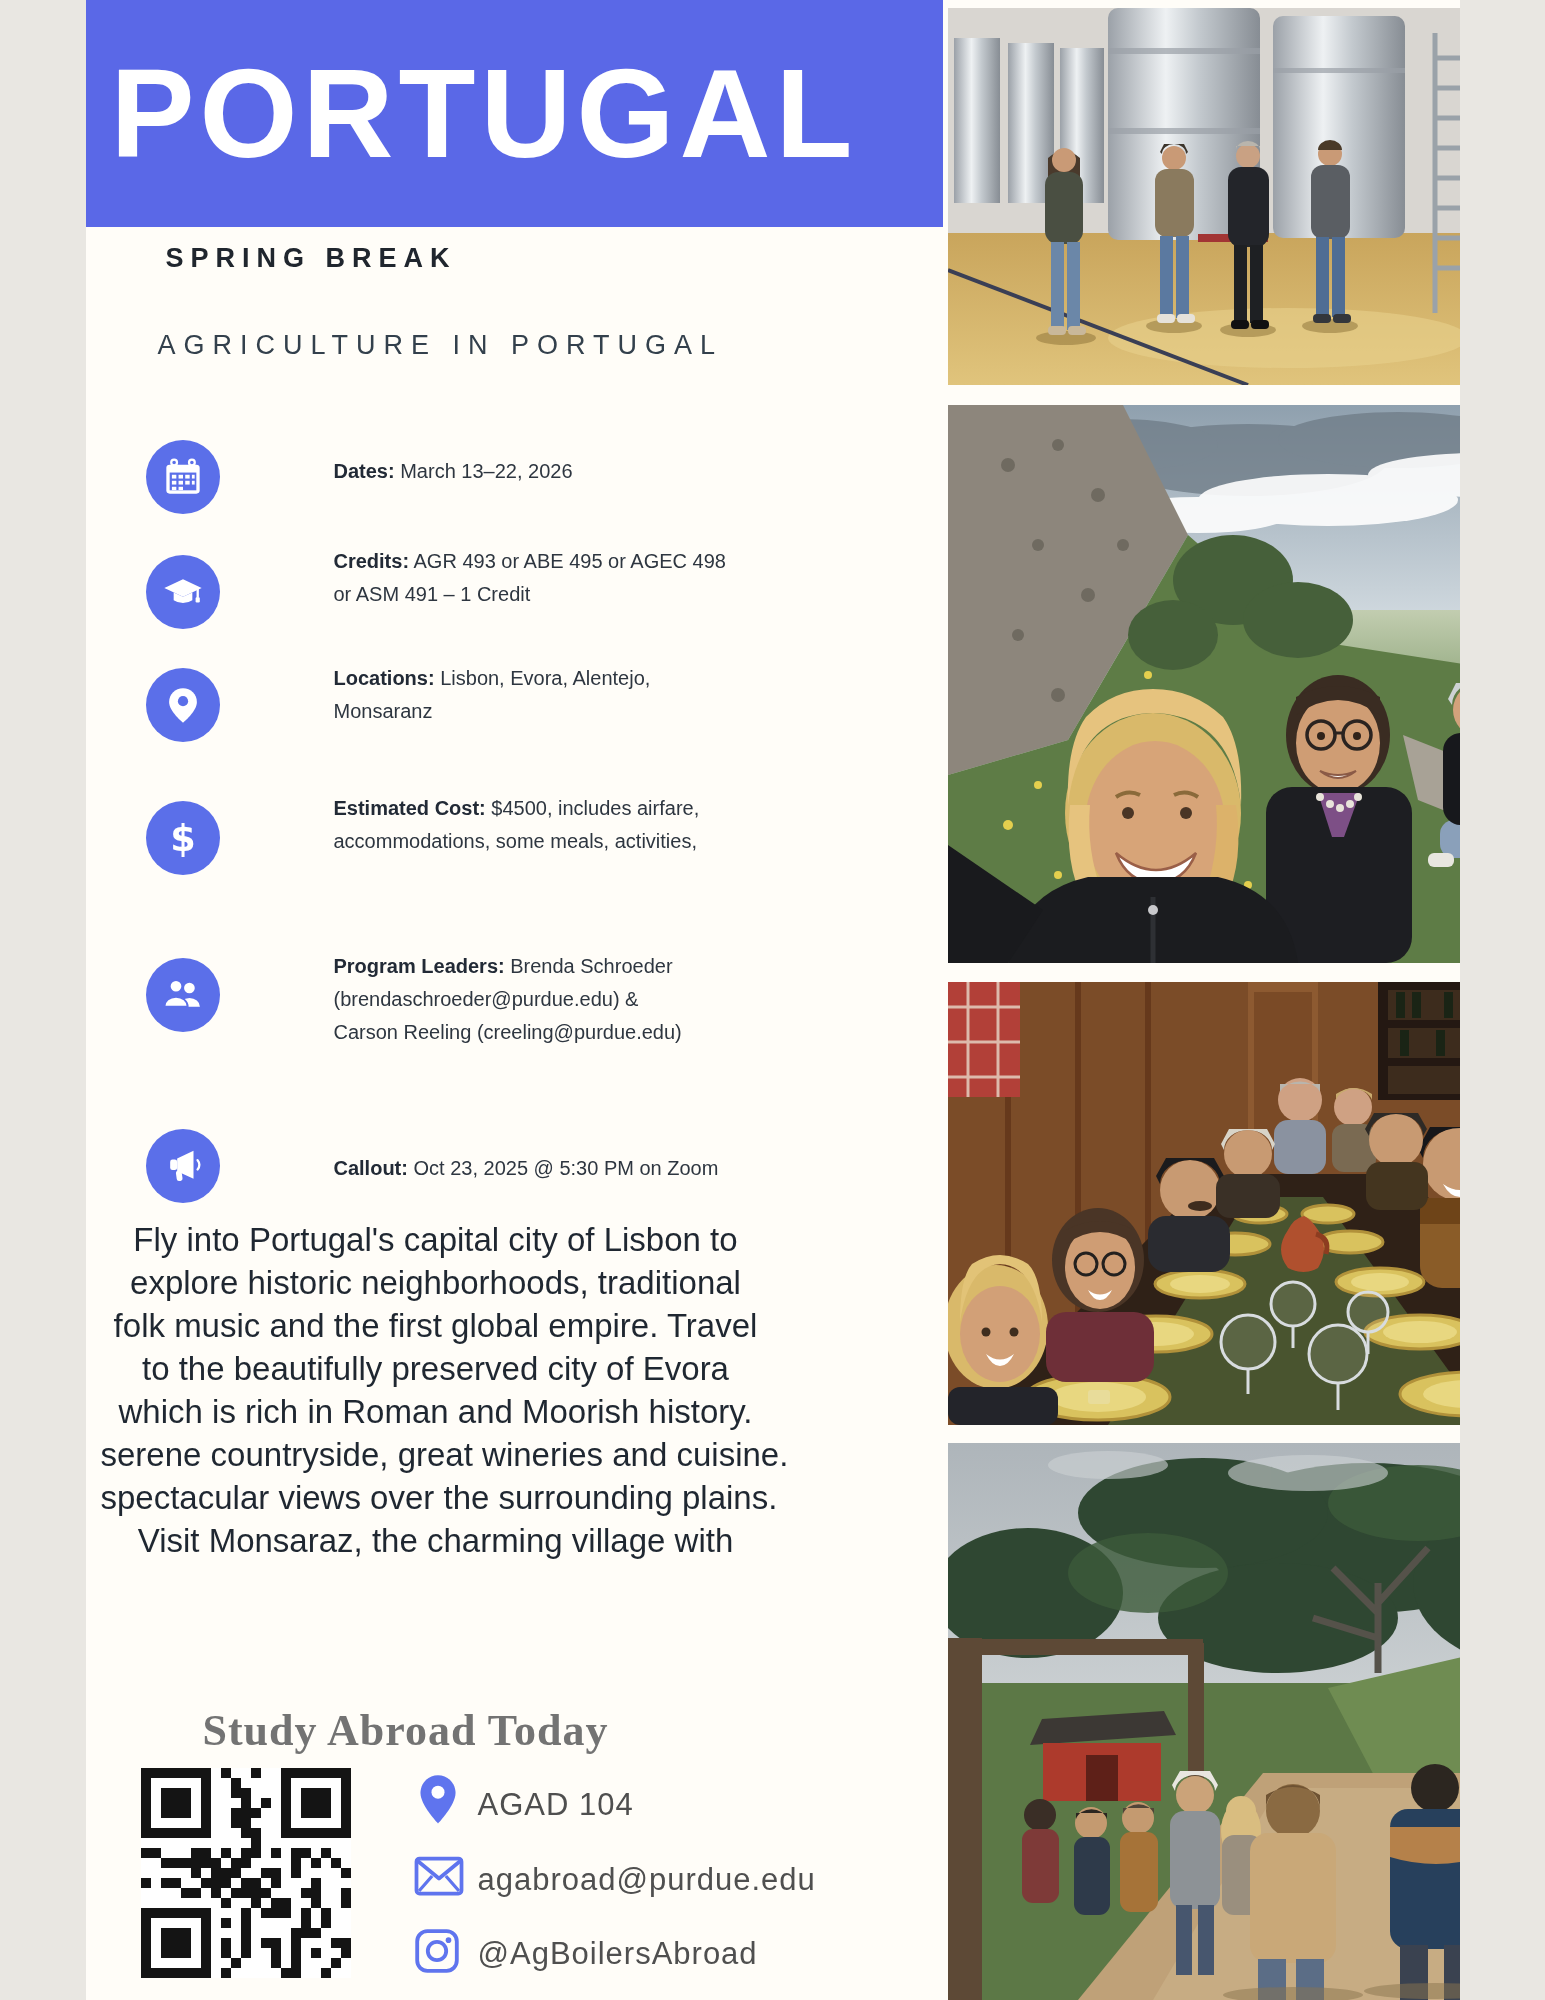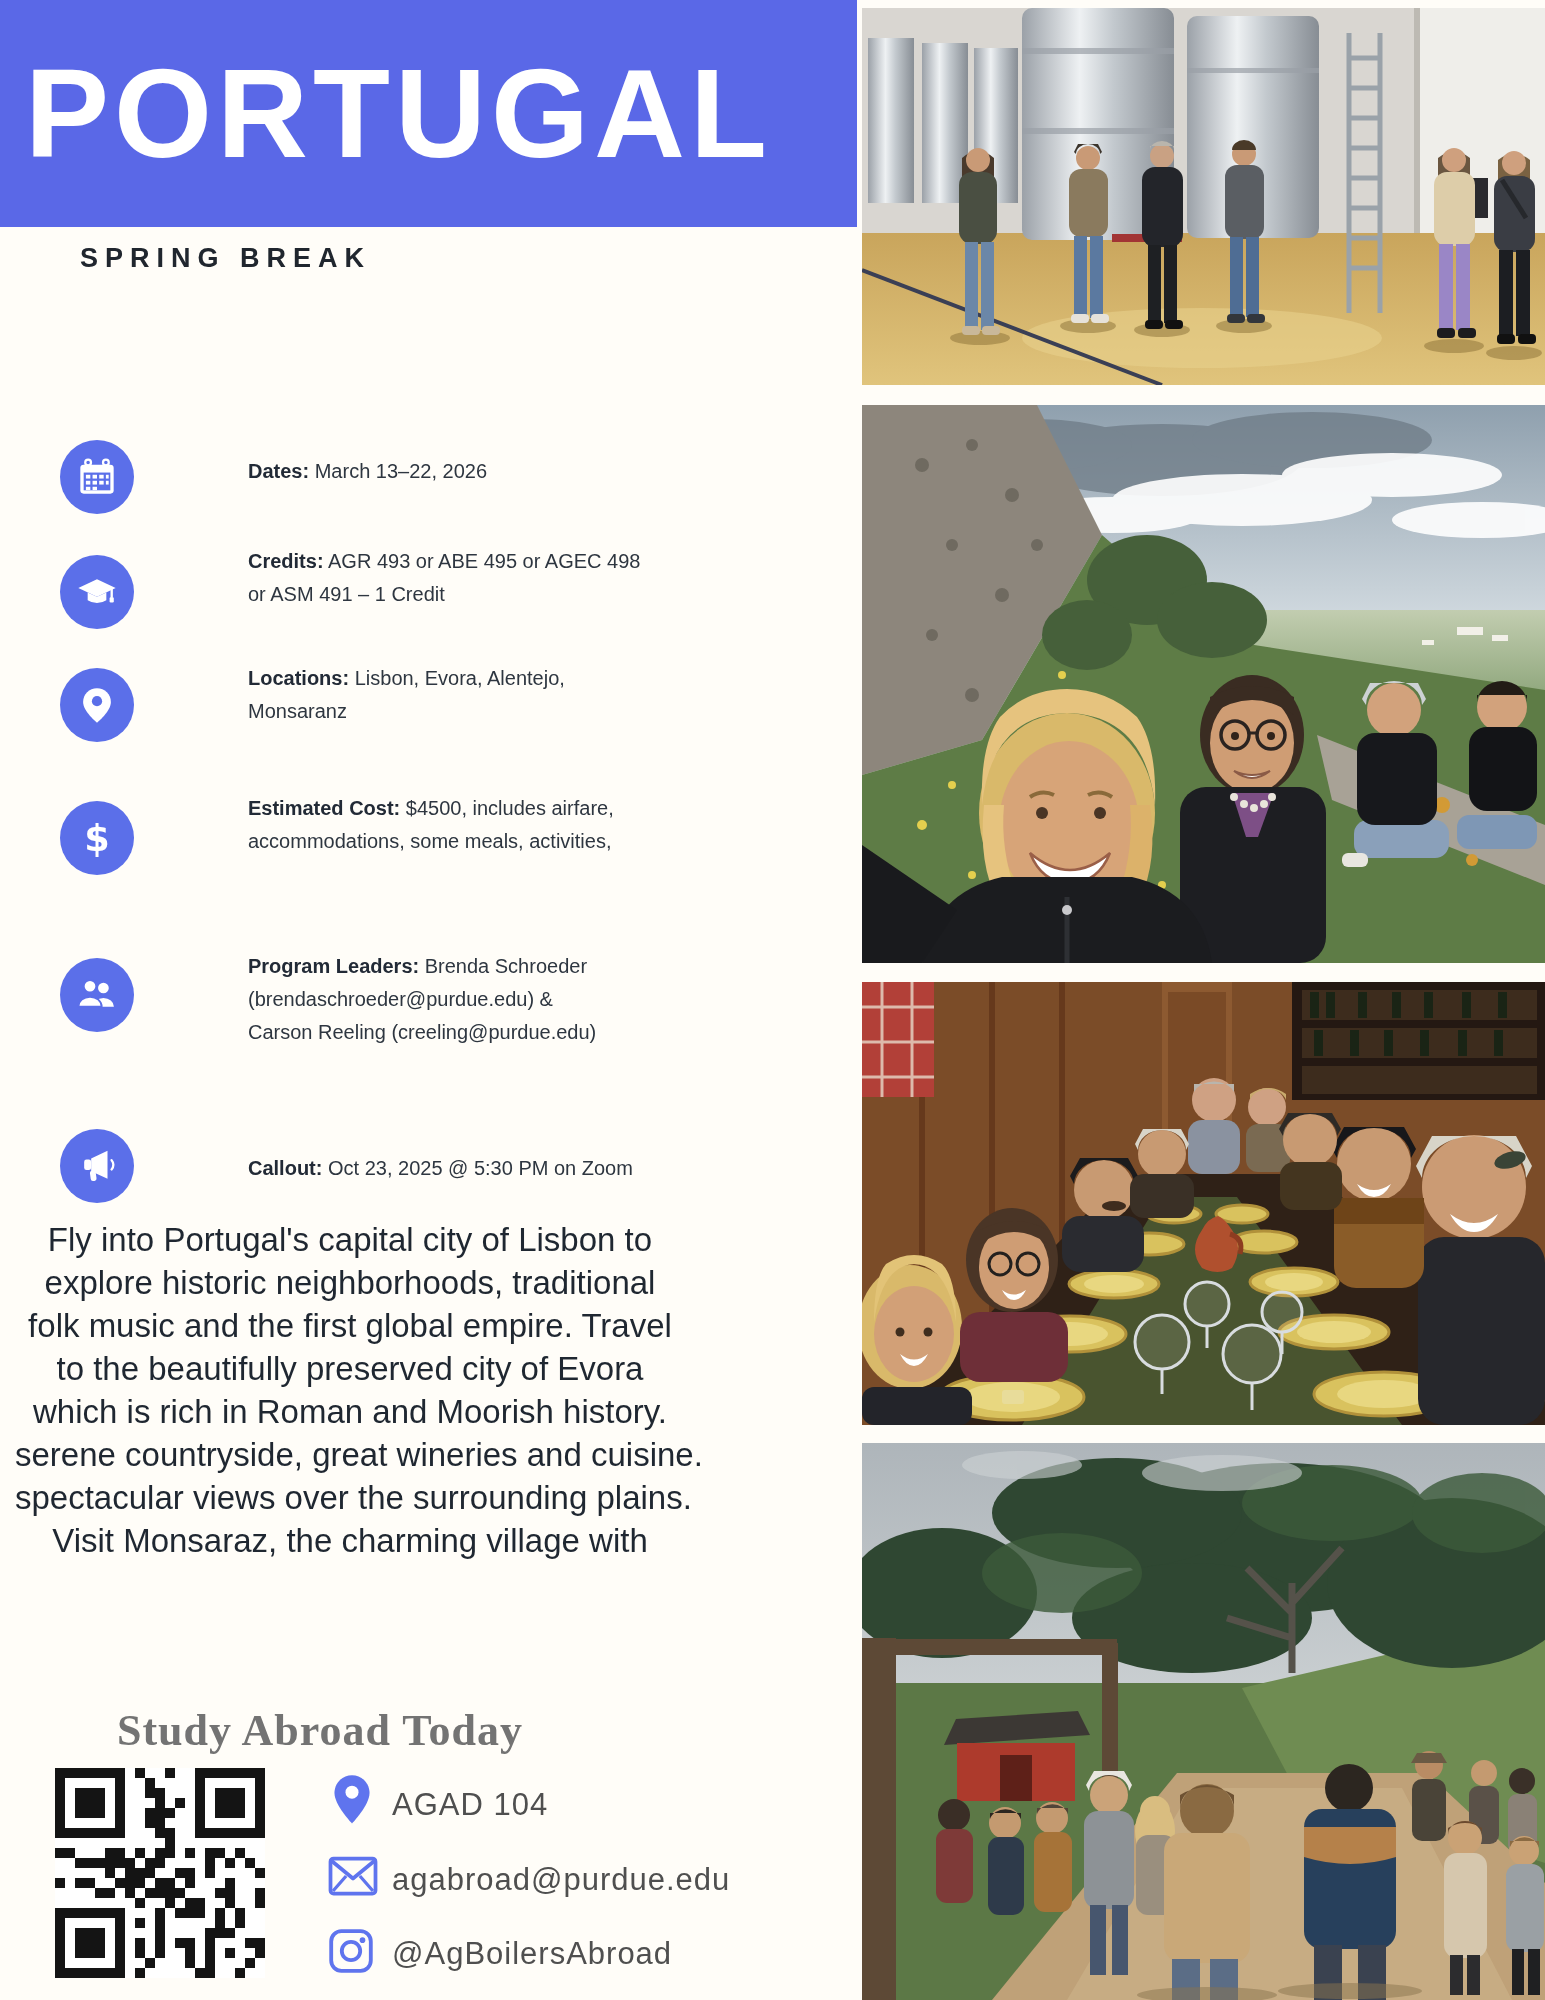--- a/index.html
+++ b/index.html
@@ -1,16 +1,16 @@
 <!DOCTYPE html>
 <html><head>
 <meta charset="utf-8">
 <style>
   html,body{margin:0;padding:0;background:#e9e7e2;}
-  .page{position:relative;width:1545px;height:2000px;background:#FFFDF8;overflow:hidden;
+  .page{position:relative;width:1374px;height:2000px;background:#FFFDF8;overflow:hidden;
         font-family:"Liberation Sans",sans-serif;margin:0 auto;}
   
   .banner{position:absolute;left:0;top:0;width:857px;height:227px;background:#5A68E7;
           display:flex;align-items:center;}
   .banner h1{margin:0 0 0 25px;font-size:126px;font-weight:bold;color:#FFFFFF;letter-spacing:5px;line-height:1;}
   
   .kicker{position:absolute;left:80px;top:243px;font-size:27px;font-weight:bold;
           letter-spacing:7px;color:#20262E;}
   .subtitle{position:absolute;left:72px;top:330px;font-size:27px;font-weight:normal;
           letter-spacing:8px;color:#33404C;}
@@ -35,20 +35,21 @@
 </style>
 </head>
 <body>
 
 <div class="page">
 
   <div class="banner">
     <h1>PORTUGAL</h1>
   </div>
   <div class="kicker">SPRING BREAK</div>
+  <div class="subtitle">AGRICULTURE IN PORTUGAL</div>
 
   <div class="ico" style="top:440px">
     <svg width="40" height="40" viewBox="0 0 36 36">
       <rect x="3" y="7" width="30" height="26" rx="3" fill="#fff"></rect>
       <rect x="6" y="14" width="24" height="16" fill="#5B6FE9"></rect>
       <g fill="#fff">
         <rect x="8" y="16" width="4" height="3.4"></rect>
           <rect x="14" y="16" width="4" height="3.4"></rect>
           <rect x="20" y="16" width="4" height="3.4"></rect>
           <rect x="26" y="16" width="2.5" height="3.4"></rect>

